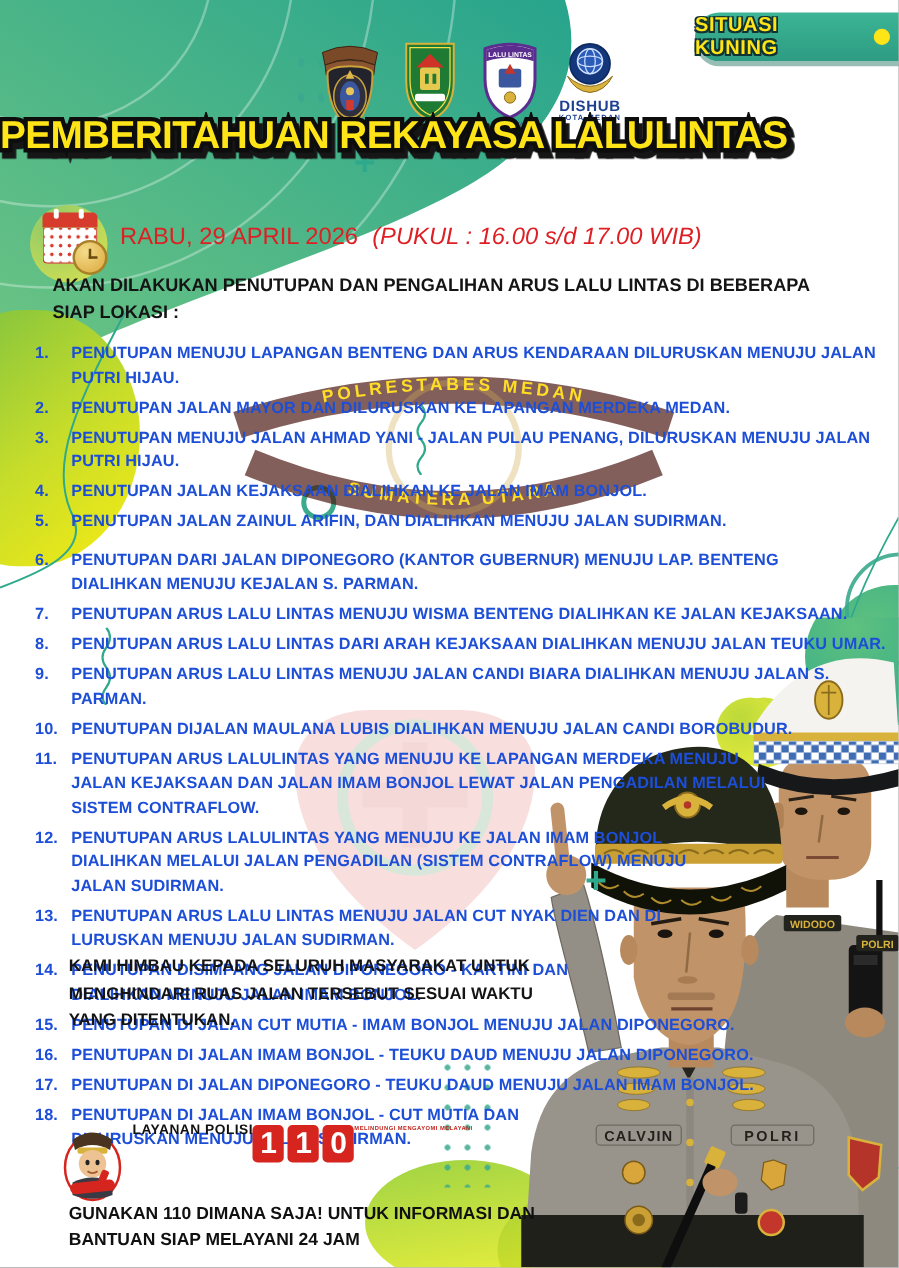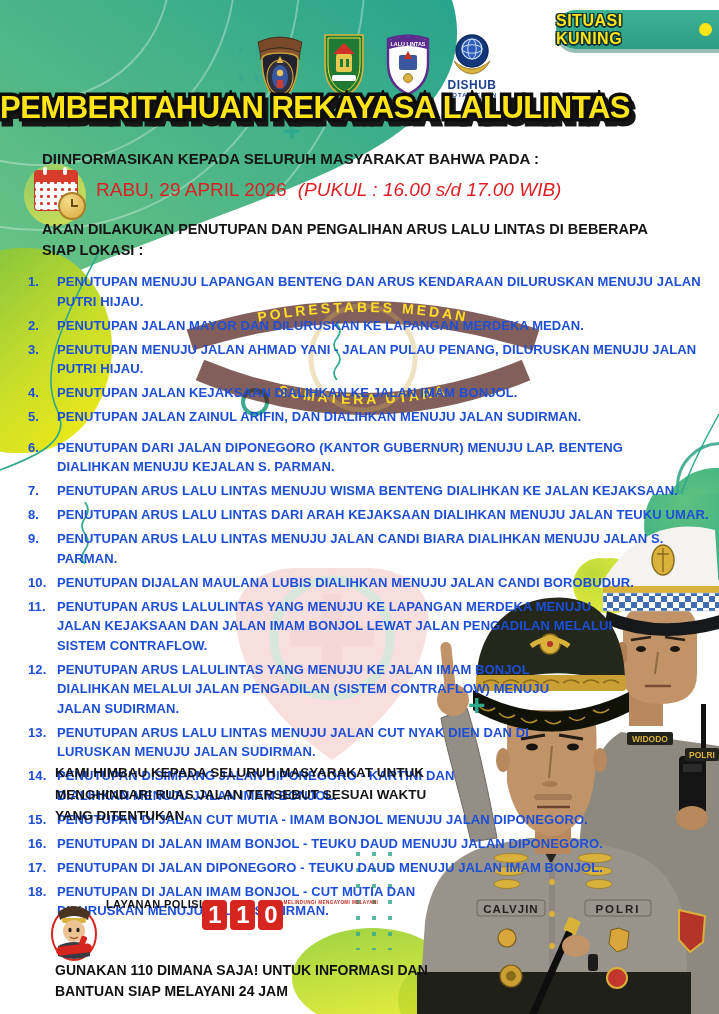--- a/index.html
+++ b/index.html
@@ -333,21 +333,20 @@
       <div class="dishub-name">DISHUB</div>
       <div class="logo-cap dishub2">KOTA MEDAN</div>
     </div>
   </div>
 
   <div class="abs title-wrap">
     <span class="t-outline">PEMBERITAHUAN REKAYASA LALULINTAS</span>
     <span class="t-fill">PEMBERITAHUAN REKAYASA LALULINTAS</span>
   </div>
 
-  <div class="abs intro">DIINFORMASIKAN KEPADA SELURUH MASYARAKAT BAHWA PADA :</div>
   <div class="abs cal-blob"></div>
   <div class="abs calendar">
     <div class="cal-top">
         <i class="r1"></i>
         <i class="r2"></i>
       </div>
     <div class="cal-body"></div>
   </div>
   <div class="abs cal-clock">
       <i class="h"></i>

